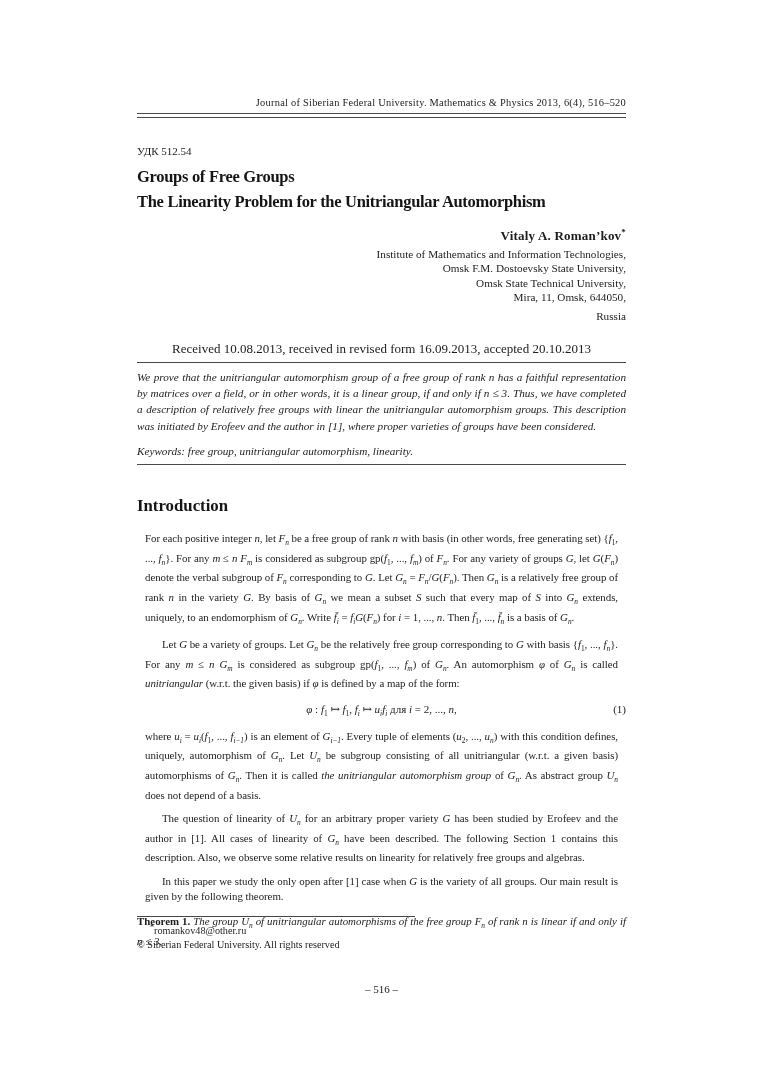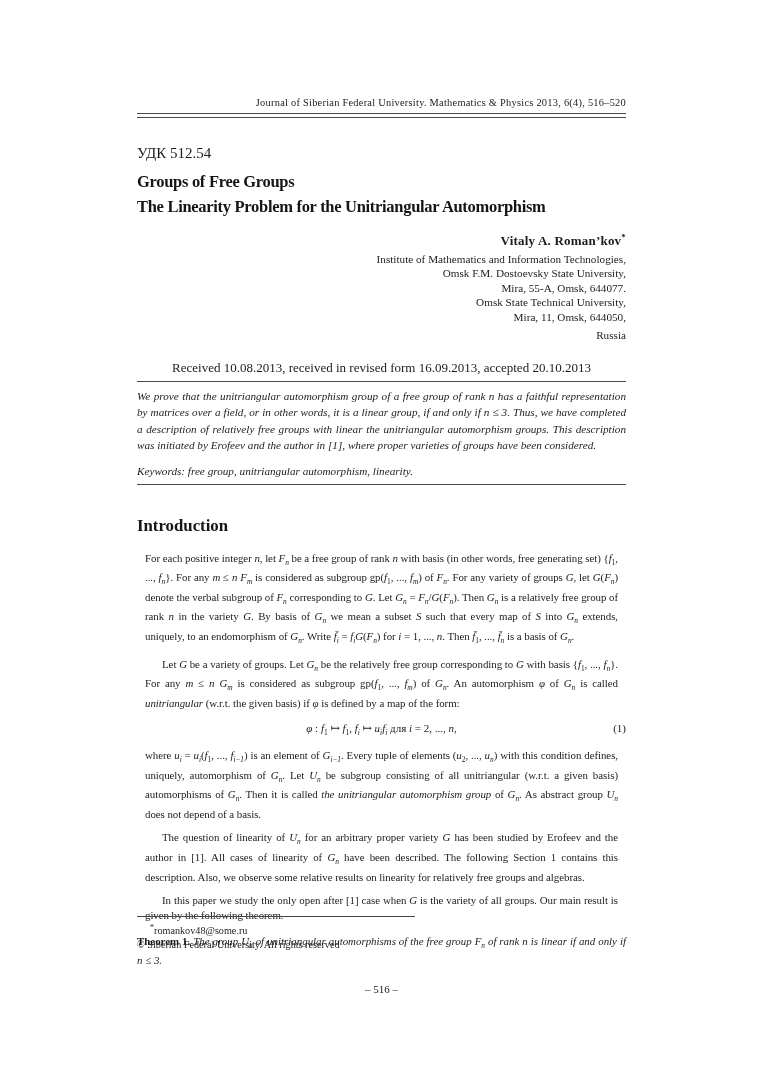--- a/index.html
+++ b/index.html
@@ -8,21 +8,21 @@
     width:763px;height:1080px;
     background:#ffffff;
     color:#1c1c1c;
     font-family:"Liberation Serif","DejaVu Serif",serif;
     overflow:hidden;
     padding-left:6px;
   }
   .content{position:absolute;left:137px;top:0;width:489px;}
   .jheader{margin-top:97px;text-align:right;font-size:10.4px;letter-spacing:.25px;color:#222;}
   .double-rule{margin-top:5px;height:2.5px;border-top:1px solid #4a4a4a;border-bottom:1px solid #4a4a4a;}
-  .udc{margin-top:27px;font-size:15px;}
+  .udc{margin-top:27px;font-size:11px;}
   .title{margin-top:7px;font-size:16.5px;font-weight:bold;letter-spacing:-.3px;line-height:1.55;color:#151515;}
   .author-block{margin-top:12px;text-align:right;}
   .author-name{font-size:13px;font-weight:bold;letter-spacing:.2px;}
   .author-name sup{font-size:9px;}
   .affil{font-size:11.2px;line-height:14.4px;margin-top:3px;}
   .country{font-size:11.2px;margin-top:5px;}
   .received{margin-top:19px;text-align:center;font-size:13px;}
   .rule{border-top:1px solid #4a4a4a;margin-top:5px;}
   .abstract{margin-top:6px;font-style:italic;font-size:11.2px;line-height:16.4px;text-align:justify;}
   .keywords{margin-top:11px;font-style:italic;font-size:11.2px;}
@@ -59,21 +59,20 @@
     <div class="title">
       <div>Groups of Free Groups</div>
       <div>The Linearity Problem for the Unitriangular Automorphism</div>
     </div>
 
     <div class="author-block">
       <div class="author-name"><span>Vitaly A. Roman’kov</span><sup>*</sup></div>
       <div class="affil">
         <div>Institute of Mathematics and Information Technologies,</div>
         <div>Omsk F.M. Dostoevsky State University,</div>
-        <div>Mira, 55-A, Omsk, 644077.</div>
         <div>Omsk State Technical University,</div>
         <div>Mira, 11, Omsk, 644050,</div>
       </div>
       <div class="country">Russia</div>
     </div>
 
     <div class="received">Received 10.08.2013, received in revised form 16.09.2013, accepted 20.10.2013</div>
     <div class="rule"></div>
 
     <div class="abstract">We prove that the unitriangular automorphism group of a free group of rank n has a faithful representation by matrices over a field, or in other words, it is a linear group, if and only if n ≤ 3. Thus, we have completed a description of relatively free groups with linear the unitriangular automorphism groups. This description was initiated by Erofeev and the author in [1], where proper varieties of groups have been considered.</div>
@@ -96,18 +95,18 @@
 
     <div class="theorem">
       <span class="theorem-label">Theorem 1.</span>
       <span class="theorem-body">The group <i>U<sub>n</sub></i> of unitriangular automorphisms of the free group <i>F<sub>n</sub></i> of rank <i>n</i> is linear if and only if <i>n</i> ≤ 3.</span>
     </div>
 
   </div>
 
   <div class="footnote">
     <div class="fn-rule"></div>
-    <div class="fn-email"><sup>*</sup><span>romankov48@some.ru</span></div>
+    <div class="fn-email"><sup>*</sup><span>romankov48@other.ru</span></div>
     <div>© Siberian Federal University. All rights reserved</div>
   </div>
 
   <div class="pageno">– 516 –</div>
 </div>
 
 </body></html>

